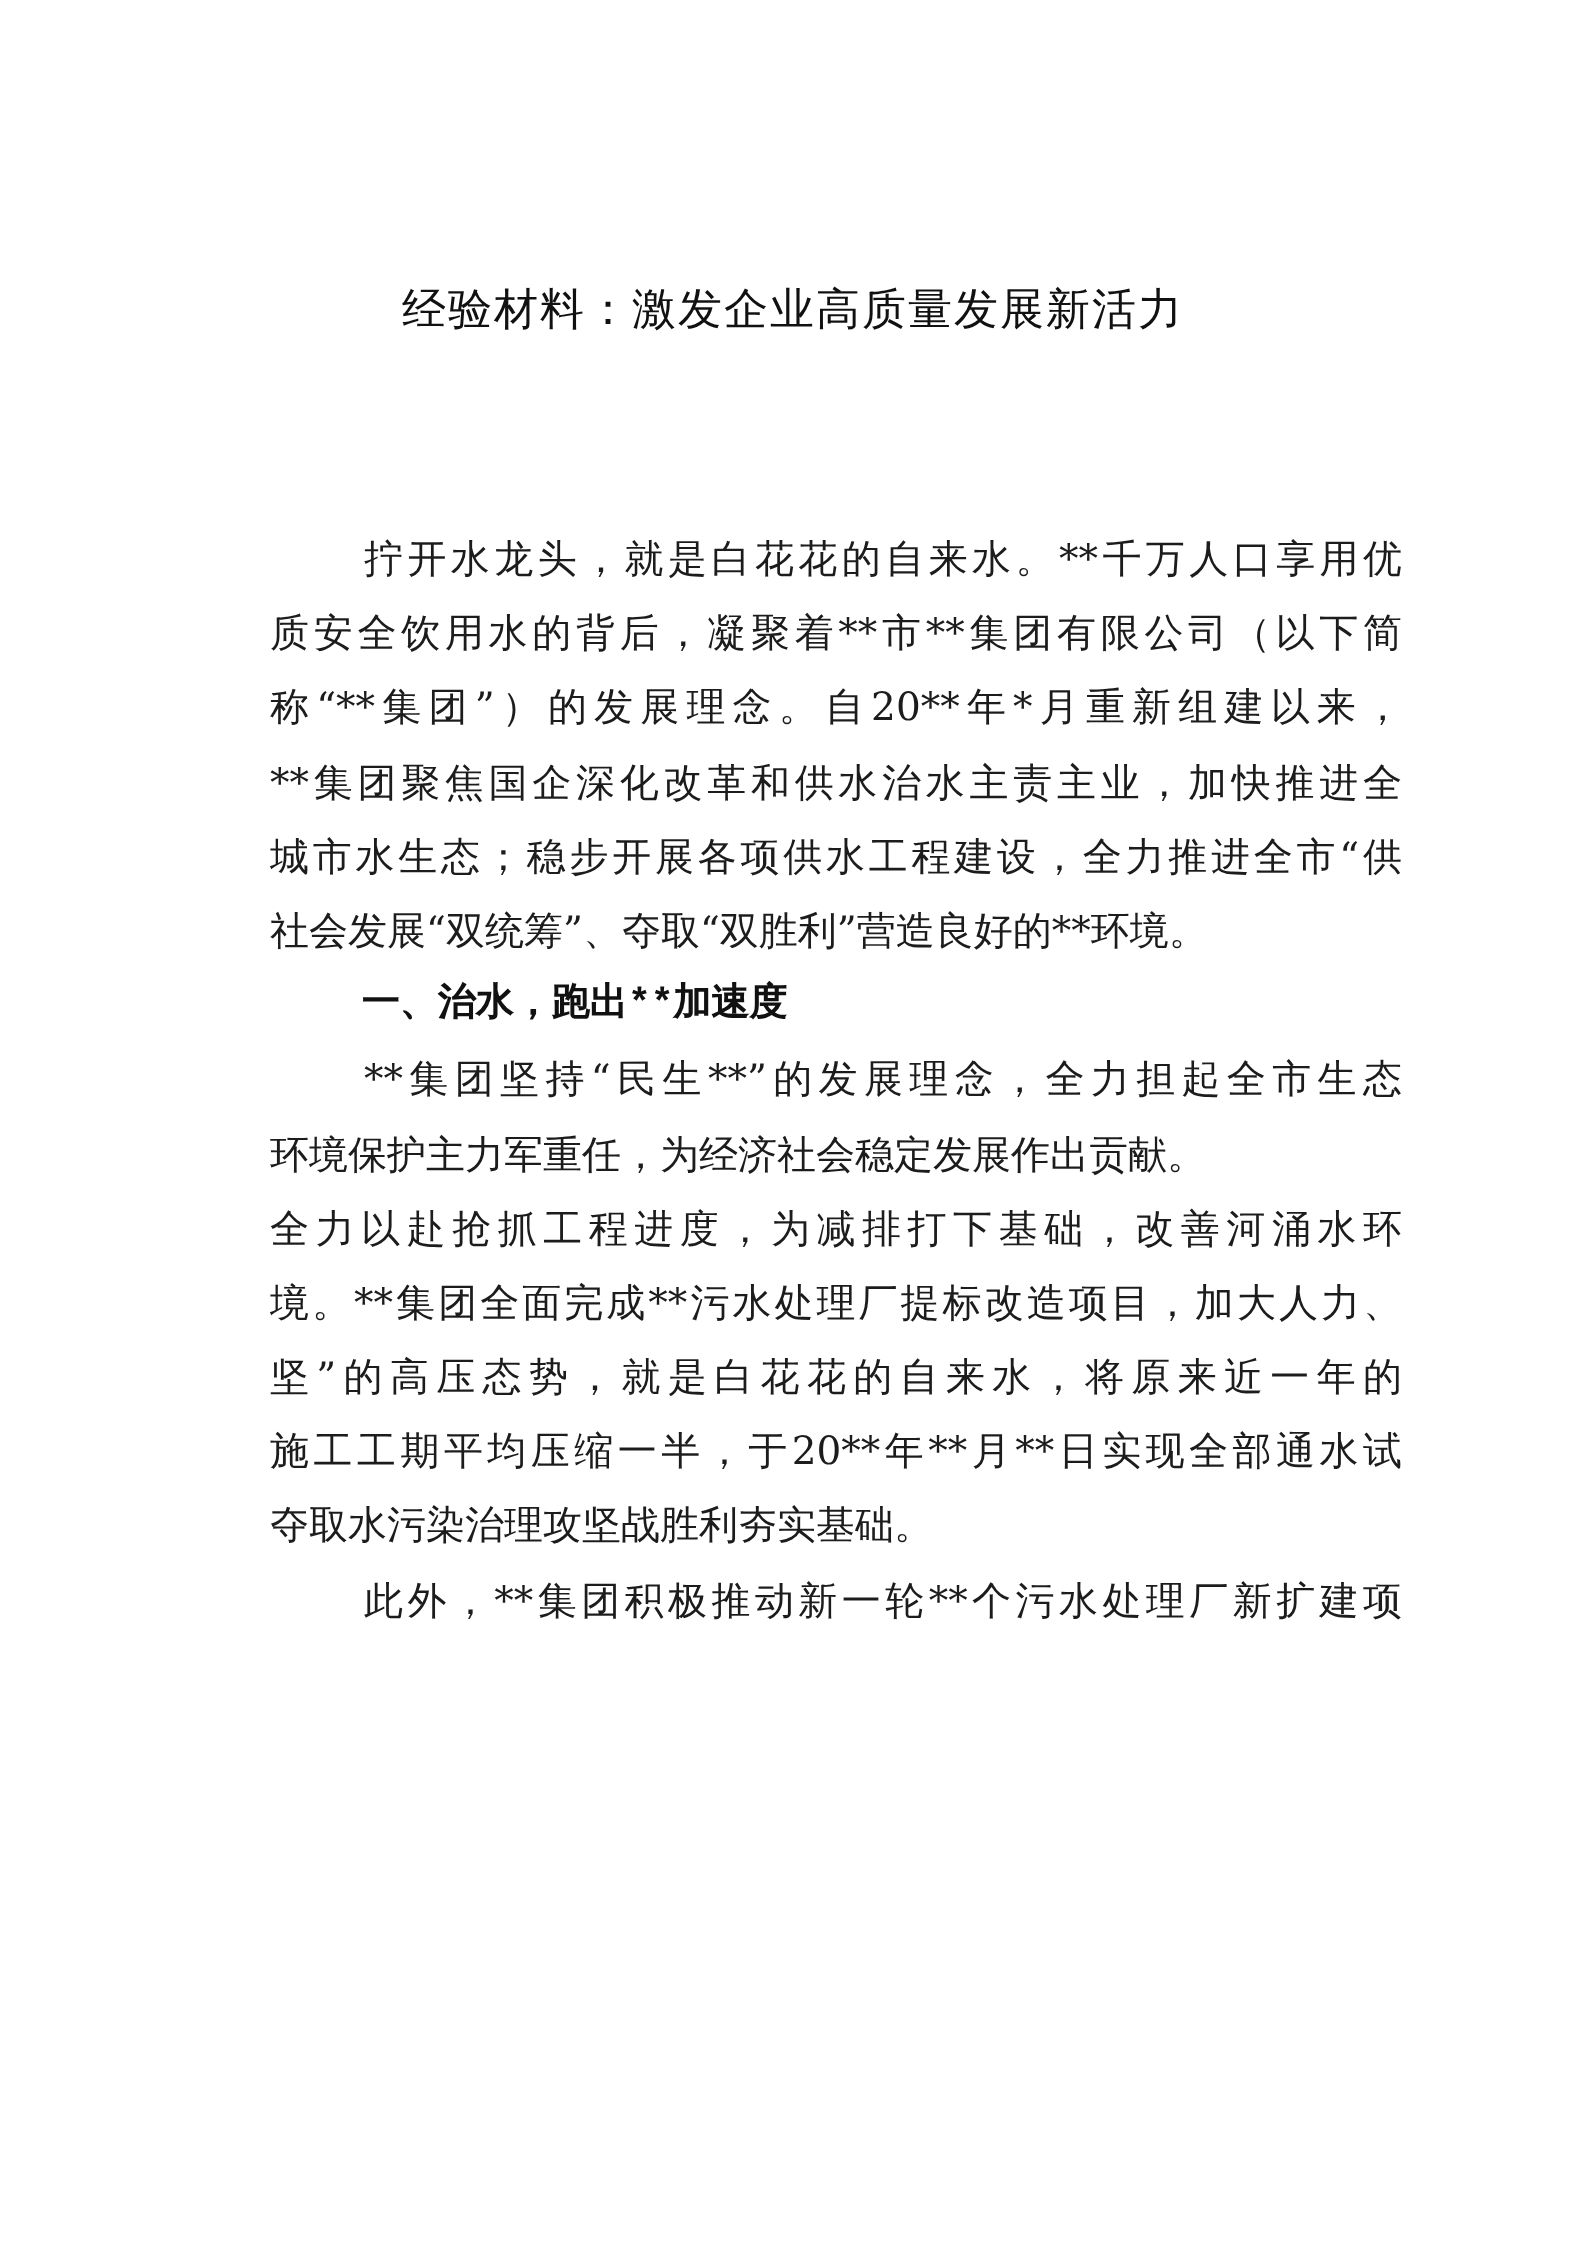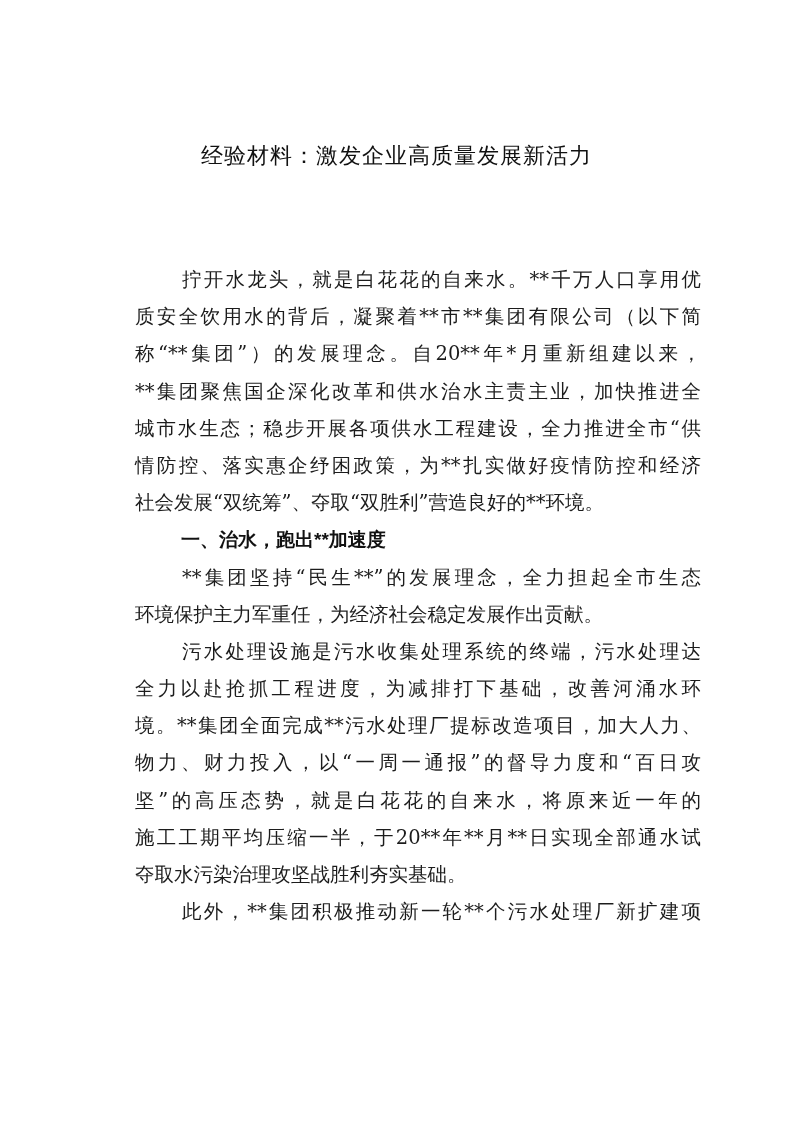--- a/index.html
+++ b/index.html
@@ -52,47 +52,44 @@
       color: #1c1c1c;
       letter-spacing: 0;
     }
     .line.last {
       text-align-last: left;
     }
     .line.indent {
       padding-left: 47px;
     }
     .line.heading {
-      font-family: Liberation Sans, sans-serif;
+      font-family: Liberation Mono, monospace;
       font-weight: bold;
       font-size: 19px;
       text-align-last: left;
       padding-left: 46px;
       color: #111;
     }
   </style>
 </head>
 <body>
 
 <div class="page">
   <h1 class="title">经验材料：激发企业高质量发展新活力</h1>
 
   <div class="body-lines" id="body-lines">
     <div class="line indent">拧开水龙头，就是白花花的自来水。**千万人口享用优</div>
     <div class="line">质安全饮用水的背后，凝聚着**市**集团有限公司（以下简</div>
     <div class="line">称“**集团”）的发展理念。自20**年*月重新组建以来，</div>
     <div class="line">**集团聚焦国企深化改革和供水治水主责主业，加快推进全</div>
     <div class="line">城市水生态；稳步开展各项供水工程建设，全力推进全市“供</div>
-    <div class="line">情防控、落实惠企纾困政策，为**扎实做好疫情防控和经济</div>
     <div class="line last">社会发展“双统筹”、夺取“双胜利”营造良好的**环境。</div>
     <div class="line heading">一、治水，跑出**加速度</div>
     <div class="line indent">**集团坚持“民生**”的发展理念，全力担起全市生态</div>
     <div class="line last">环境保护主力军重任，为经济社会稳定发展作出贡献。</div>
-    <div class="line indent">污水处理设施是污水收集处理系统的终端，污水处理达</div>
     <div class="line">全力以赴抢抓工程进度，为减排打下基础，改善河涌水环</div>
     <div class="line">境。**集团全面完成**污水处理厂提标改造项目，加大人力、</div>
-    <div class="line">物力、财力投入，以“一周一通报”的督导力度和“百日攻</div>
     <div class="line">坚”的高压态势，就是白花花的自来水，将原来近一年的</div>
     <div class="line">施工工期平均压缩一半，于20**年**月**日实现全部通水试</div>
     <div class="line last">夺取水污染治理攻坚战胜利夯实基础。</div>
     <div class="line indent">此外，**集团积极推动新一轮**个污水处理厂新扩建项</div>
   </div>
 </div>
 
 </body></html>

